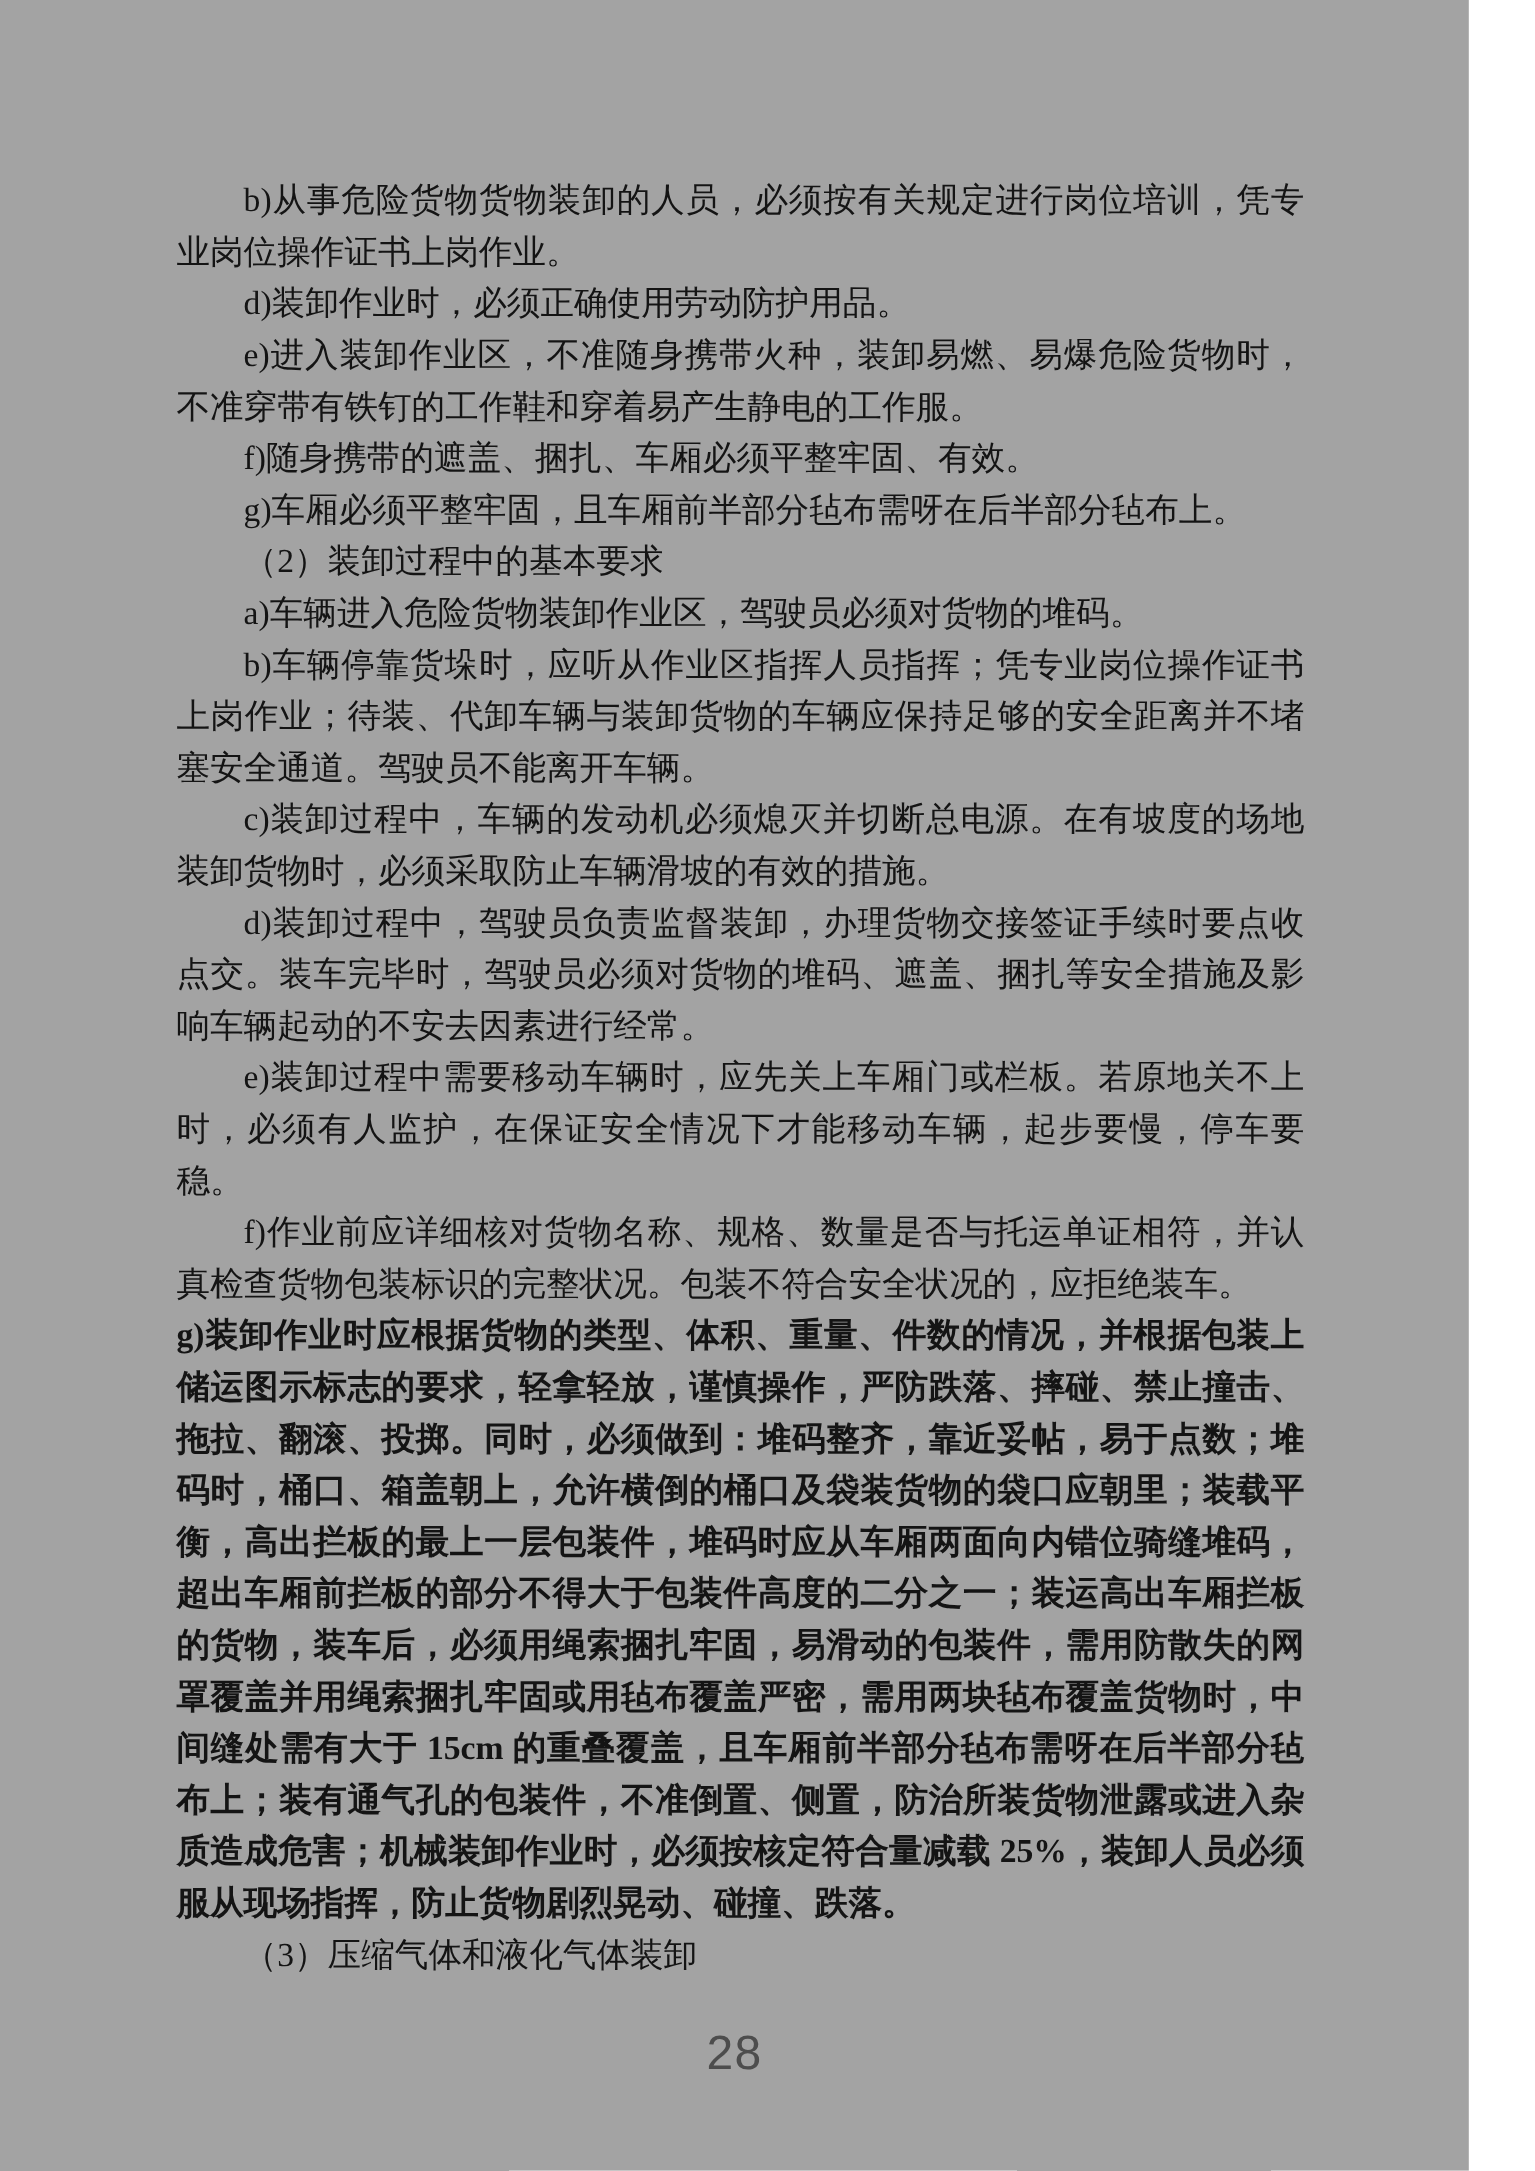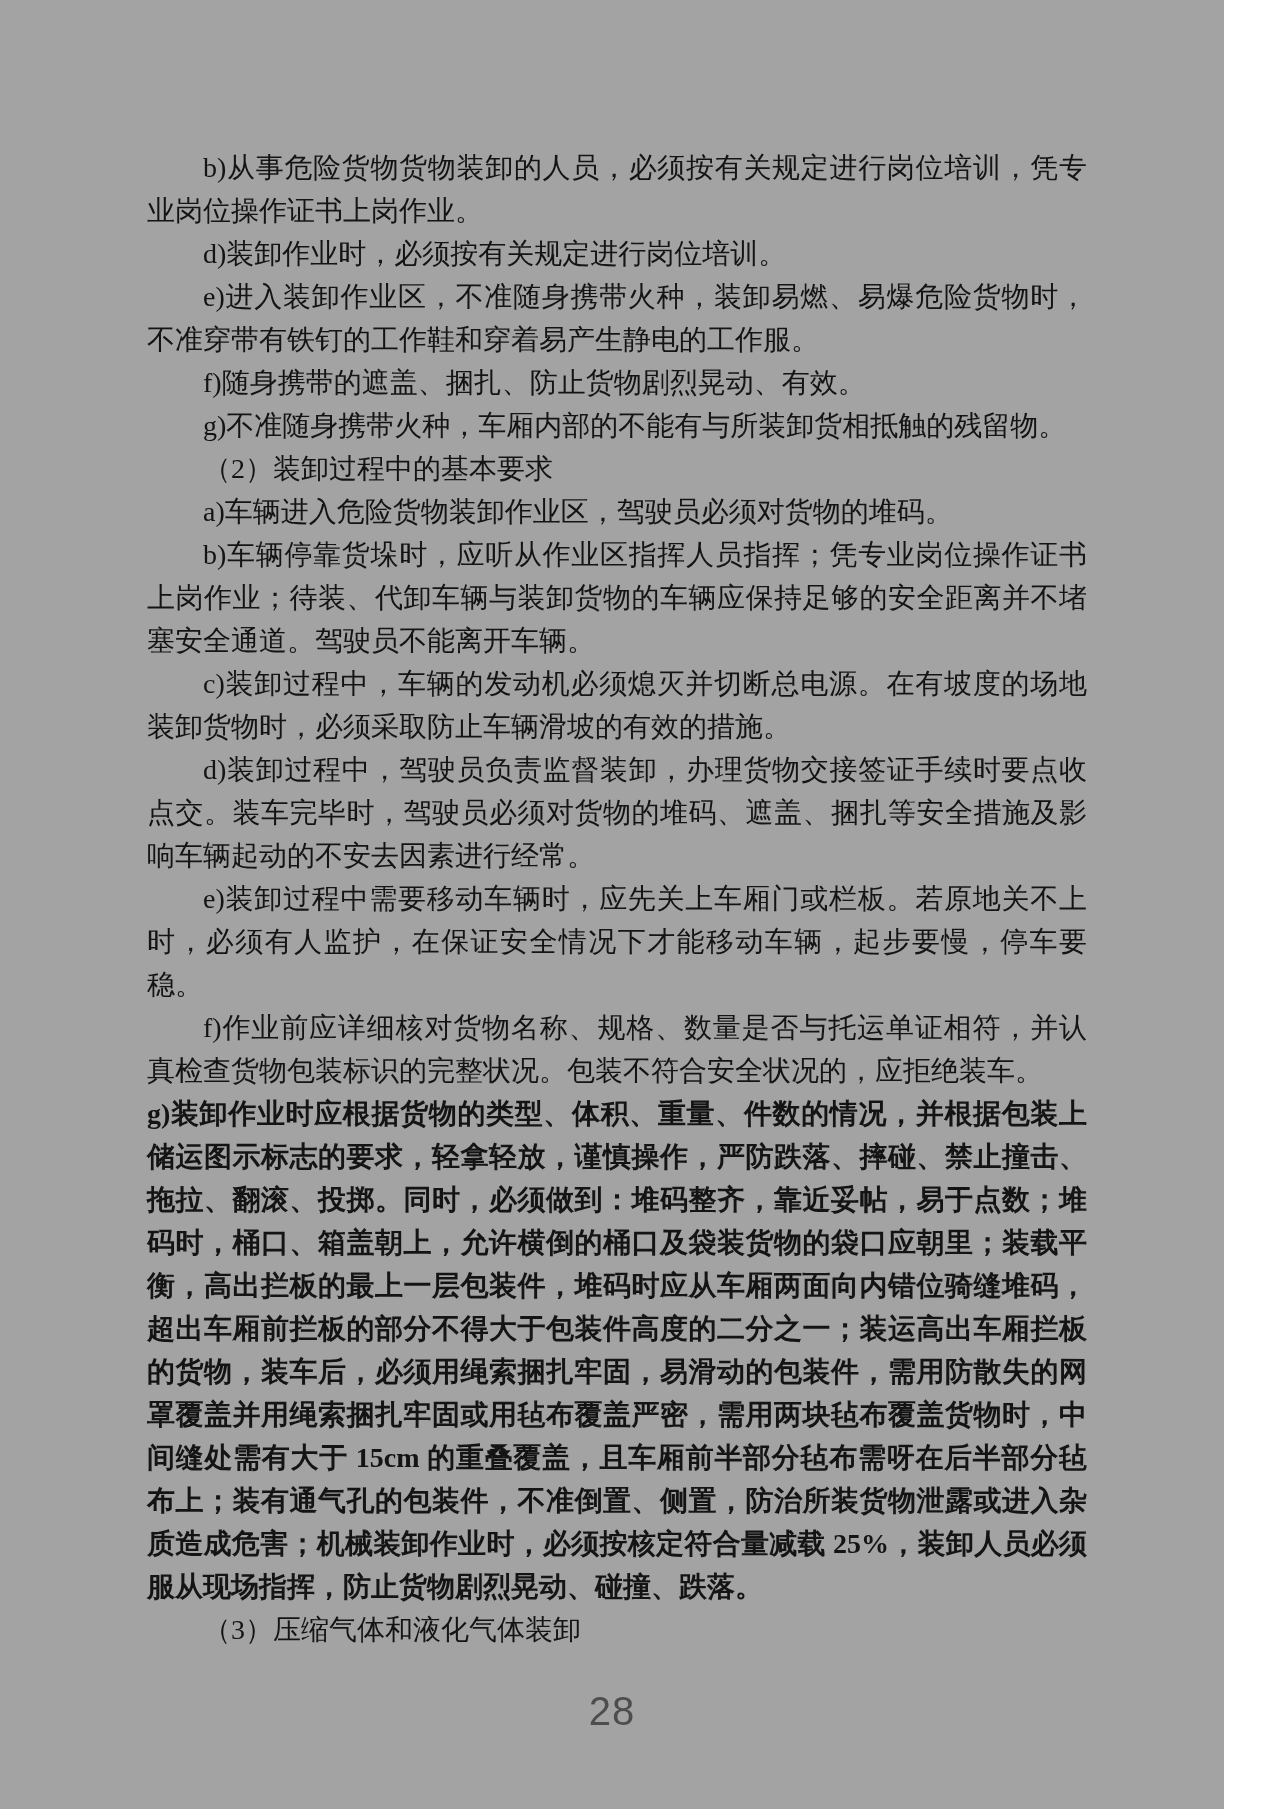--- a/index.html
+++ b/index.html
@@ -45,24 +45,24 @@
     color: #4d4d4d;
     letter-spacing: 1px;
   }
 </style>
 </head>
 <body>
 
 <div class="page">
   <div class="body-text">
     <p>b)从事危险货物货物装卸的人员，必须按有关规定进行岗位培训，凭专业岗位操作证书上岗作业。</p>
-    <p>d)装卸作业时，必须按有关规定进行岗位培训。</p>
+    <p>d)装卸作业时，必须正确使用劳动防护用品。</p>
     <p>e)进入装卸作业区，不准随身携带火种，装卸易燃、易爆危险货物时，不准穿带有铁钉的工作鞋和穿着易产生静电的工作服。</p>
-    <p>f)随身携带的遮盖、捆扎、防止货物剧烈晃动、有效。</p>
-    <p>g)不准随身携带火种，车厢内部的不能有与所装卸货相抵触的残留物。</p>
+    <p>f)随身携带的遮盖、捆扎、车厢必须平整牢固、有效。</p>
+    <p>g)车厢必须平整牢固，且车厢前半部分毡布需呀在后半部分毡布上。</p>
     <p>（2）装卸过程中的基本要求</p>
     <p>a)车辆进入危险货物装卸作业区，驾驶员必须对货物的堆码。</p>
     <p>b)车辆停靠货垛时，应听从作业区指挥人员指挥；凭专业岗位操作证书上岗作业；待装、代卸车辆与装卸货物的车辆应保持足够的安全距离并不堵塞安全通道。驾驶员不能离开车辆。</p>
     <p>c)装卸过程中，车辆的发动机必须熄灭并切断总电源。在有坡度的场地装卸货物时，必须采取防止车辆滑坡的有效的措施。</p>
     <p>d)装卸过程中，驾驶员负责监督装卸，办理货物交接签证手续时要点收点交。装车完毕时，驾驶员必须对货物的堆码、遮盖、捆扎等安全措施及影响车辆起动的不安去因素进行经常。</p>
     <p>e)装卸过程中需要移动车辆时，应先关上车厢门或栏板。若原地关不上时，必须有人监护，在保证安全情况下才能移动车辆，起步要慢，停车要稳。</p>
     <p>f)作业前应详细核对货物名称、规格、数量是否与托运单证相符，并认真检查货物包装标识的完整状况。包装不符合安全状况的，应拒绝装车。</p>
     <p class="no-indent">g)装卸作业时应根据货物的类型、体积、重量、件数的情况，并根据包装上储运图示标志的要求，轻拿轻放，谨慎操作，严防跌落、摔碰、禁止撞击、拖拉、翻滚、投掷。同时，必须做到：堆码整齐，靠近妥帖，易于点数；堆码时，桶口、箱盖朝上，允许横倒的桶口及袋装货物的袋口应朝里；装载平衡，高出拦板的最上一层包装件，堆码时应从车厢两面向内错位骑缝堆码，超出车厢前拦板的部分不得大于包装件高度的二分之一；装运高出车厢拦板的货物，装车后，必须用绳索捆扎牢固，易滑动的包装件，需用防散失的网罩覆盖并用绳索捆扎牢固或用毡布覆盖严密，需用两块毡布覆盖货物时，中间缝处需有大于 15cm 的重叠覆盖，且车厢前半部分毡布需呀在后半部分毡布上；装有通气孔的包装件，不准倒置、侧置，防治所装货物泄露或进入杂质造成危害；机械装卸作业时，必须按核定符合量减载 25%，装卸人员必须服从现场指挥，防止货物剧烈晃动、碰撞、跌落。</p>
     <p>（3）压缩气体和液化气体装卸</p>
   </div>

